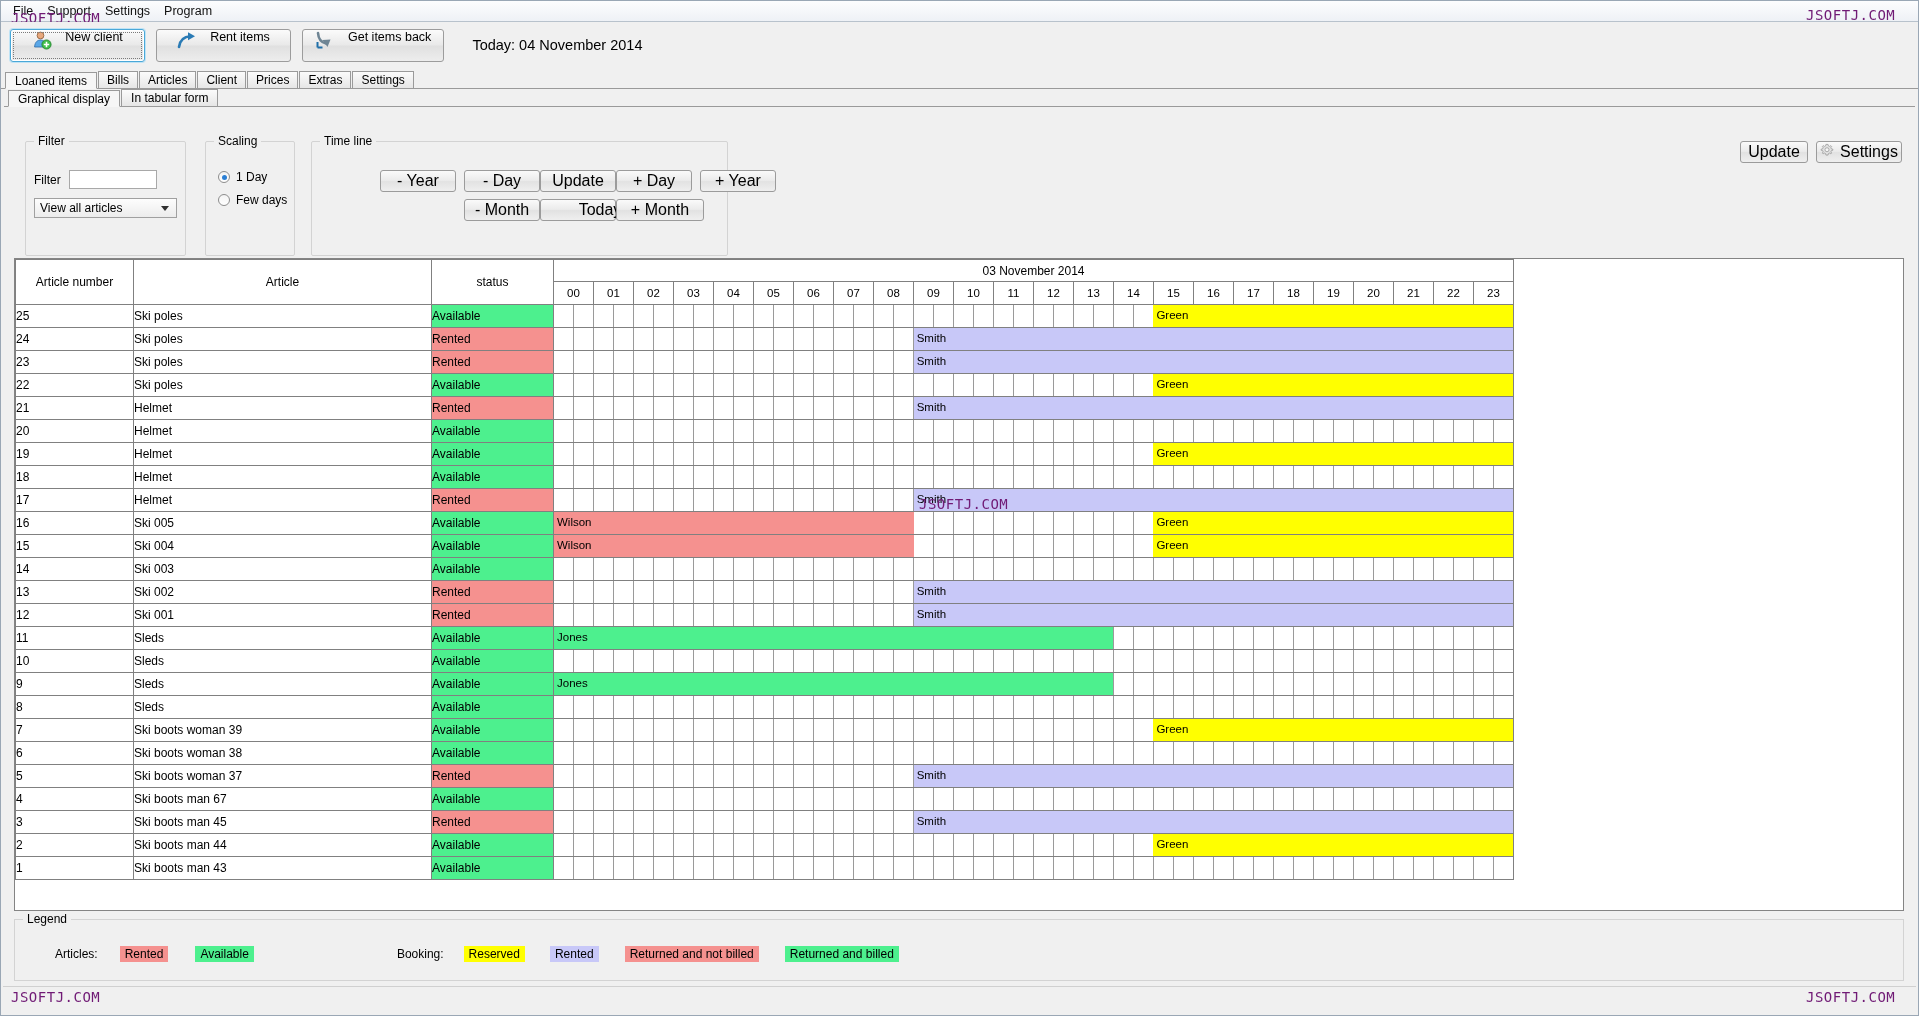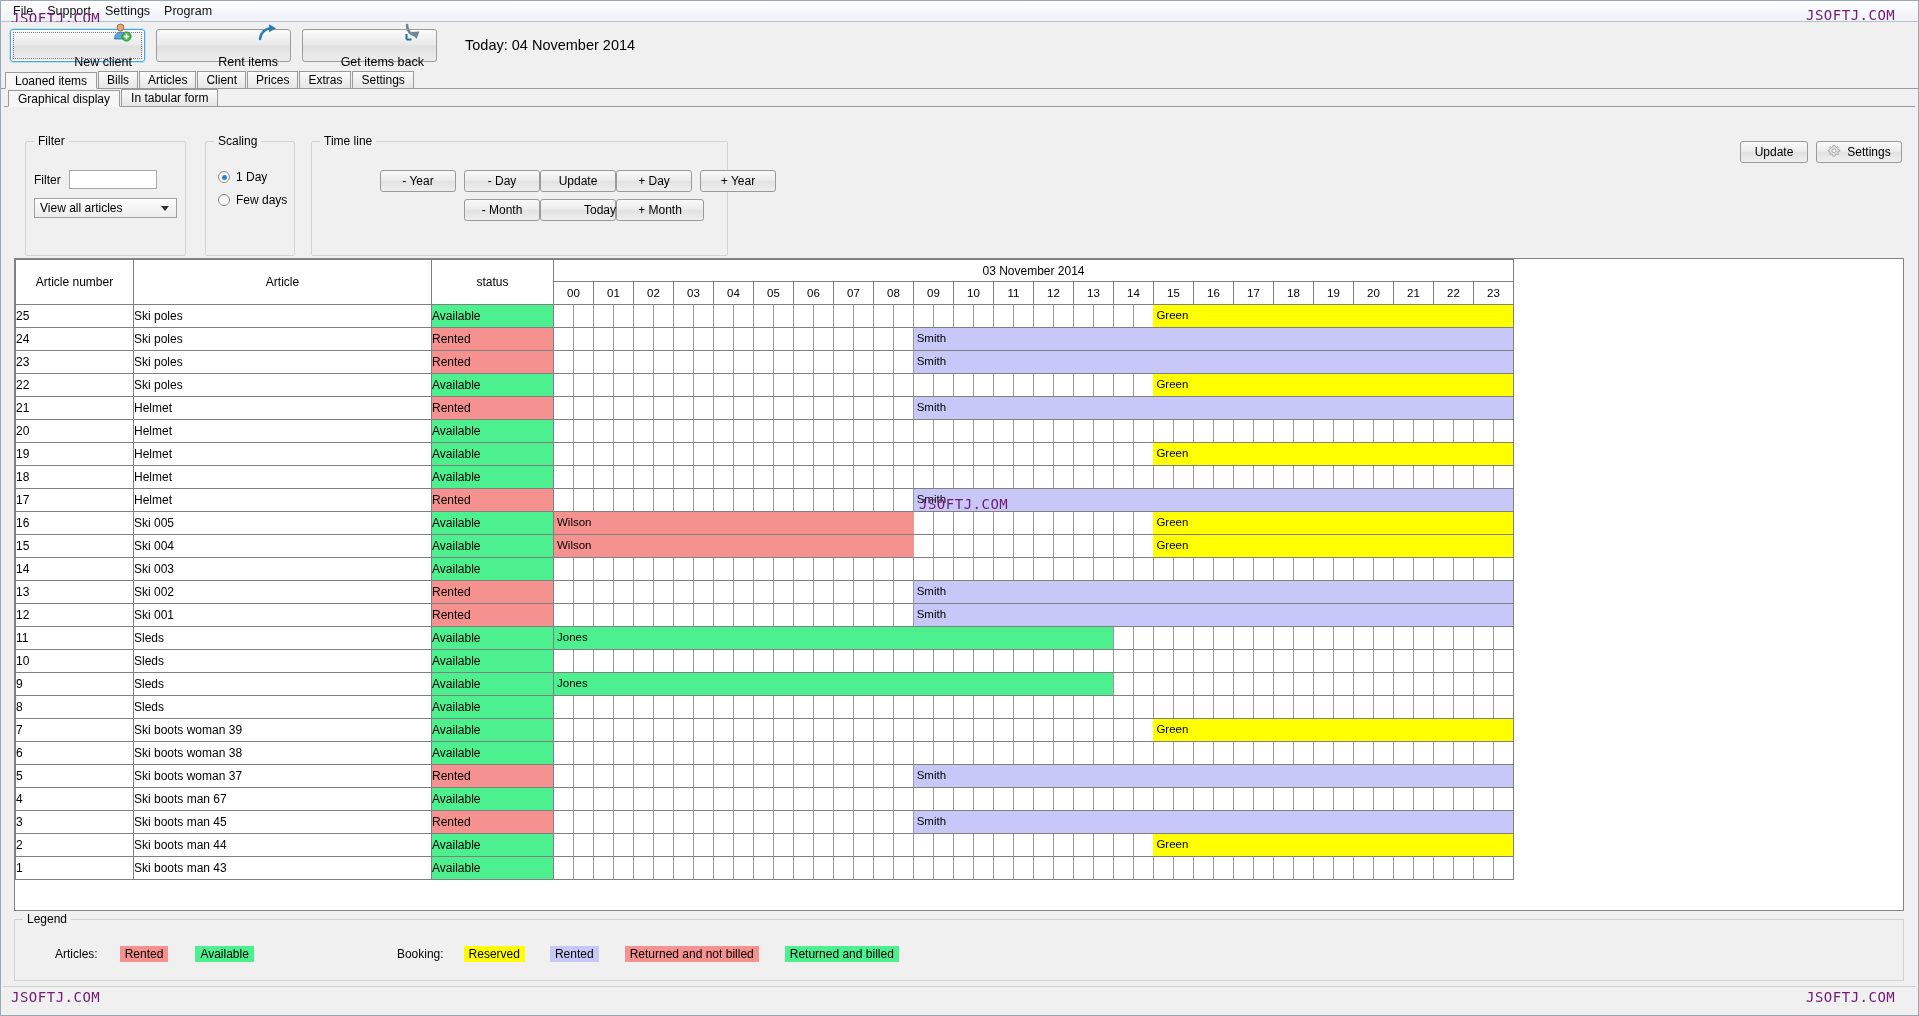--- a/index.html
+++ b/index.html
@@ -66,28 +66,27 @@
     box-sizing: border-box;
   }
   .tbtn {
     height: 33px;
     min-width: 135px;
     margin-right: 11px;
     background: linear-gradient(#fbfbfb, #e9e9e9 48%, #e0e0e0 52%, #ededed);
     border: 1px solid #9c9c9c;
     border-radius: 3px;
     display: flex;
-    align-items: flex-end;
+    align-items: flex-start;
     justify-content: center;
     gap: 13px;
     padding: 0 12px;
     font-size: 12.5px;
     cursor: default;
     box-sizing: border-box;
-    flex-direction: column;
   }
   .tbtn.focused {
     border: 1px solid #4aa8d8;
     box-shadow: inset 0 0 0 1px #fff, 0 0 0 1px #bfe3f5;
     outline: 1px dotted #7a7a7a;
     outline-offset: -4px;
   }
   .tbtn svg { display: block; }
   .today-label {
     margin-left: 17px;
@@ -218,21 +217,21 @@
     left: 2.5px; top: 2.5px;
     width: 5px; height: 5px;
     border-radius: 50%;
     background: #2b7fd4;
   }
 
   .sbtn {
     background: linear-gradient(#fafafa, #ebebeb 47%, #e2e2e2 53%, #efefef);
     border: 1px solid #9b9b9b;
     border-radius: 3px;
-    font-size: 12px;
+    font-size: 16px;
     display: inline-flex;
     align-items: center;
     justify-content: center;
     cursor: default;
     box-sizing: border-box;
   }
 
   
   .gridwrap {
     position: absolute;

